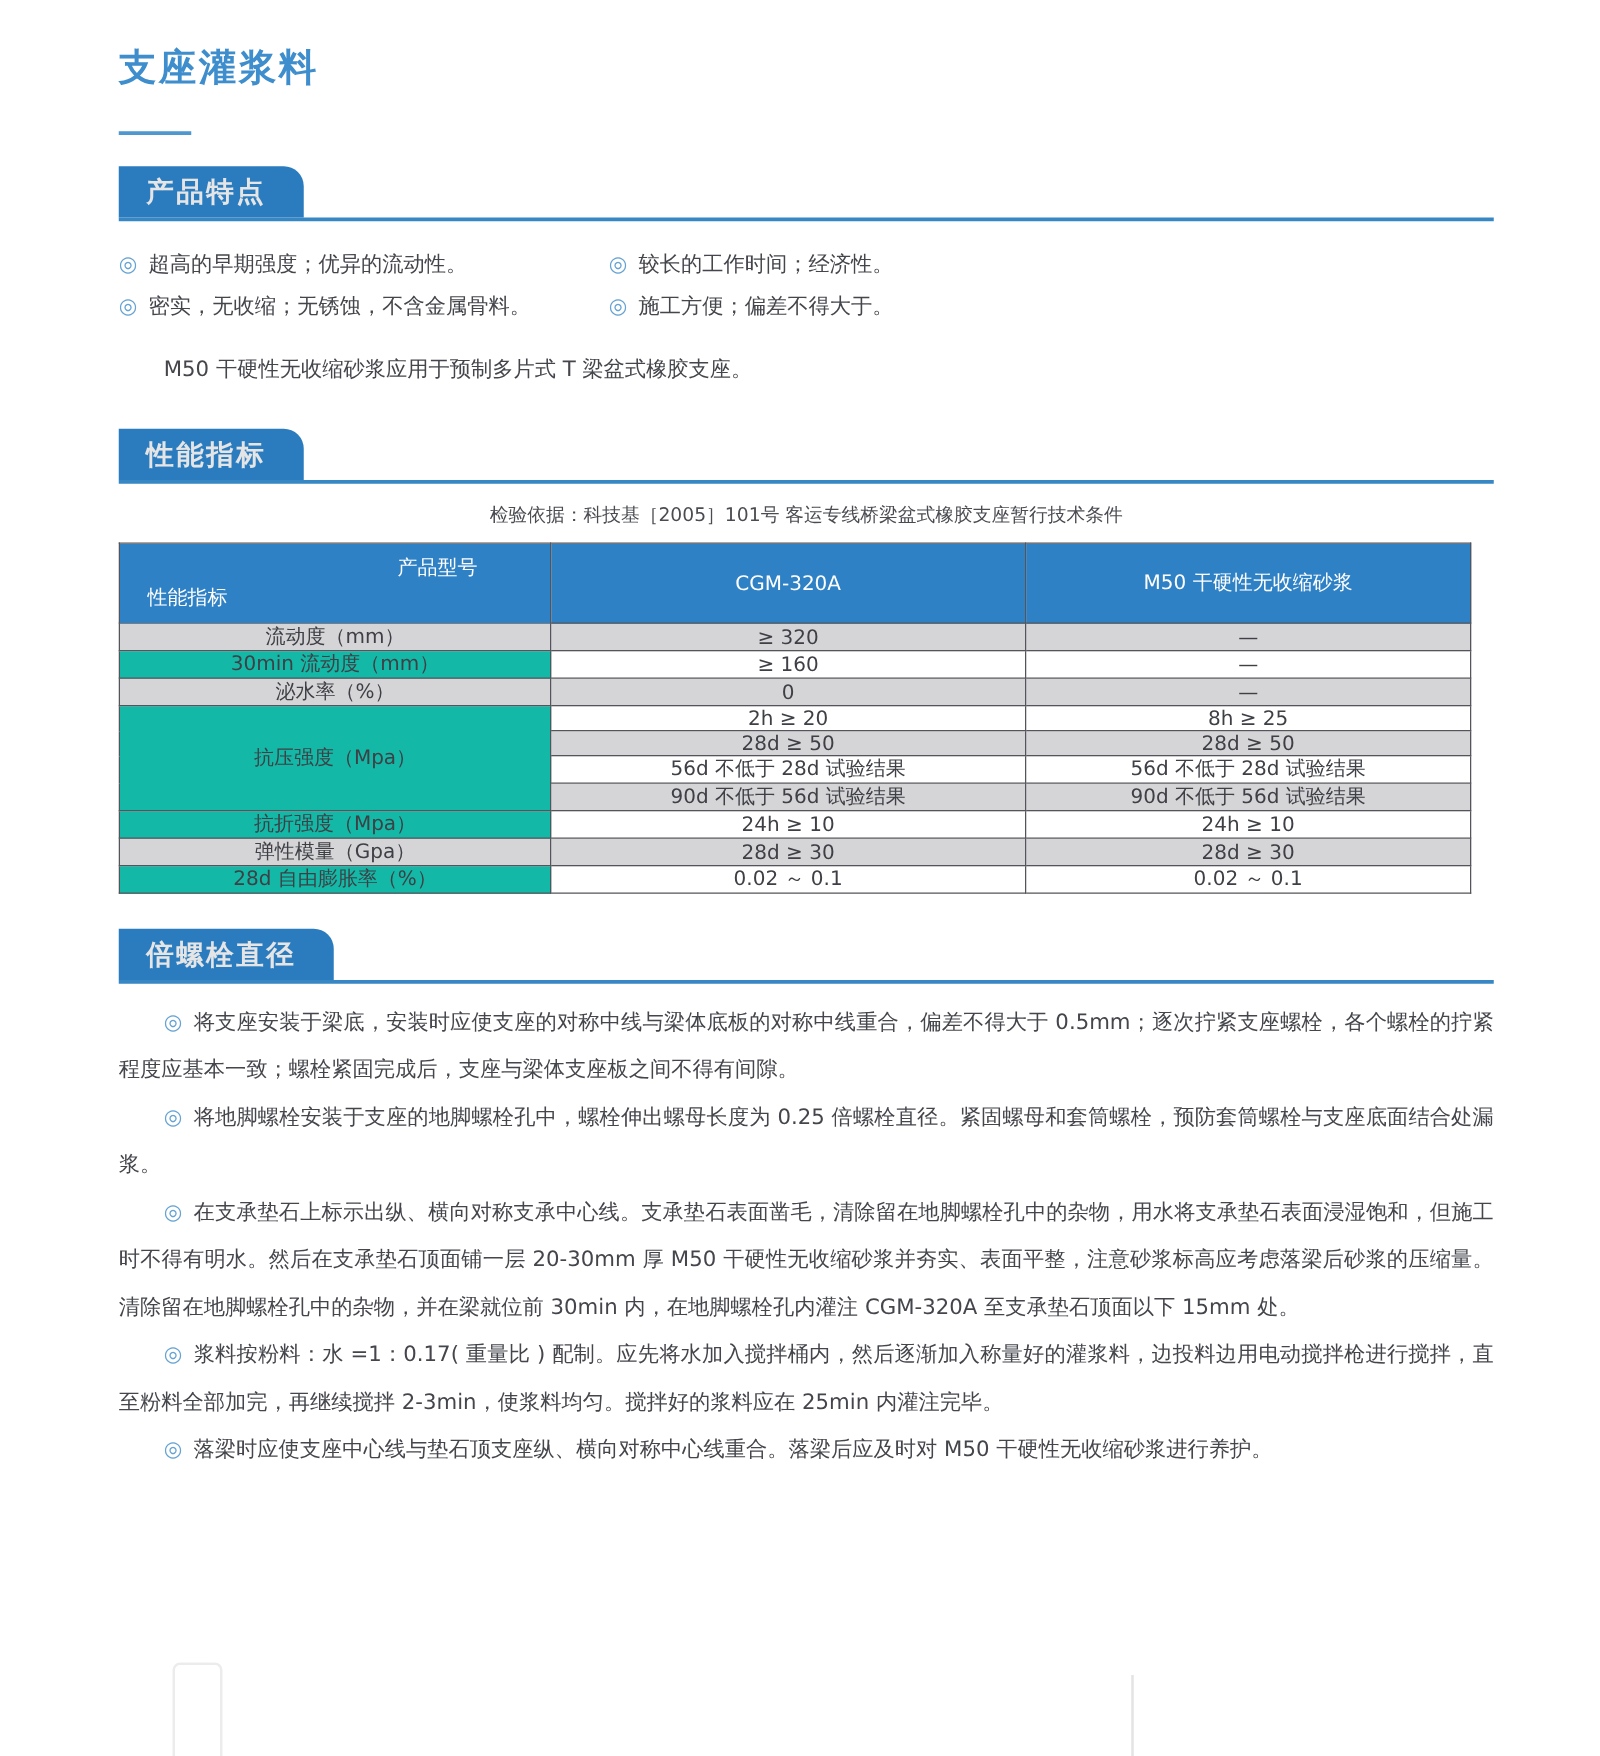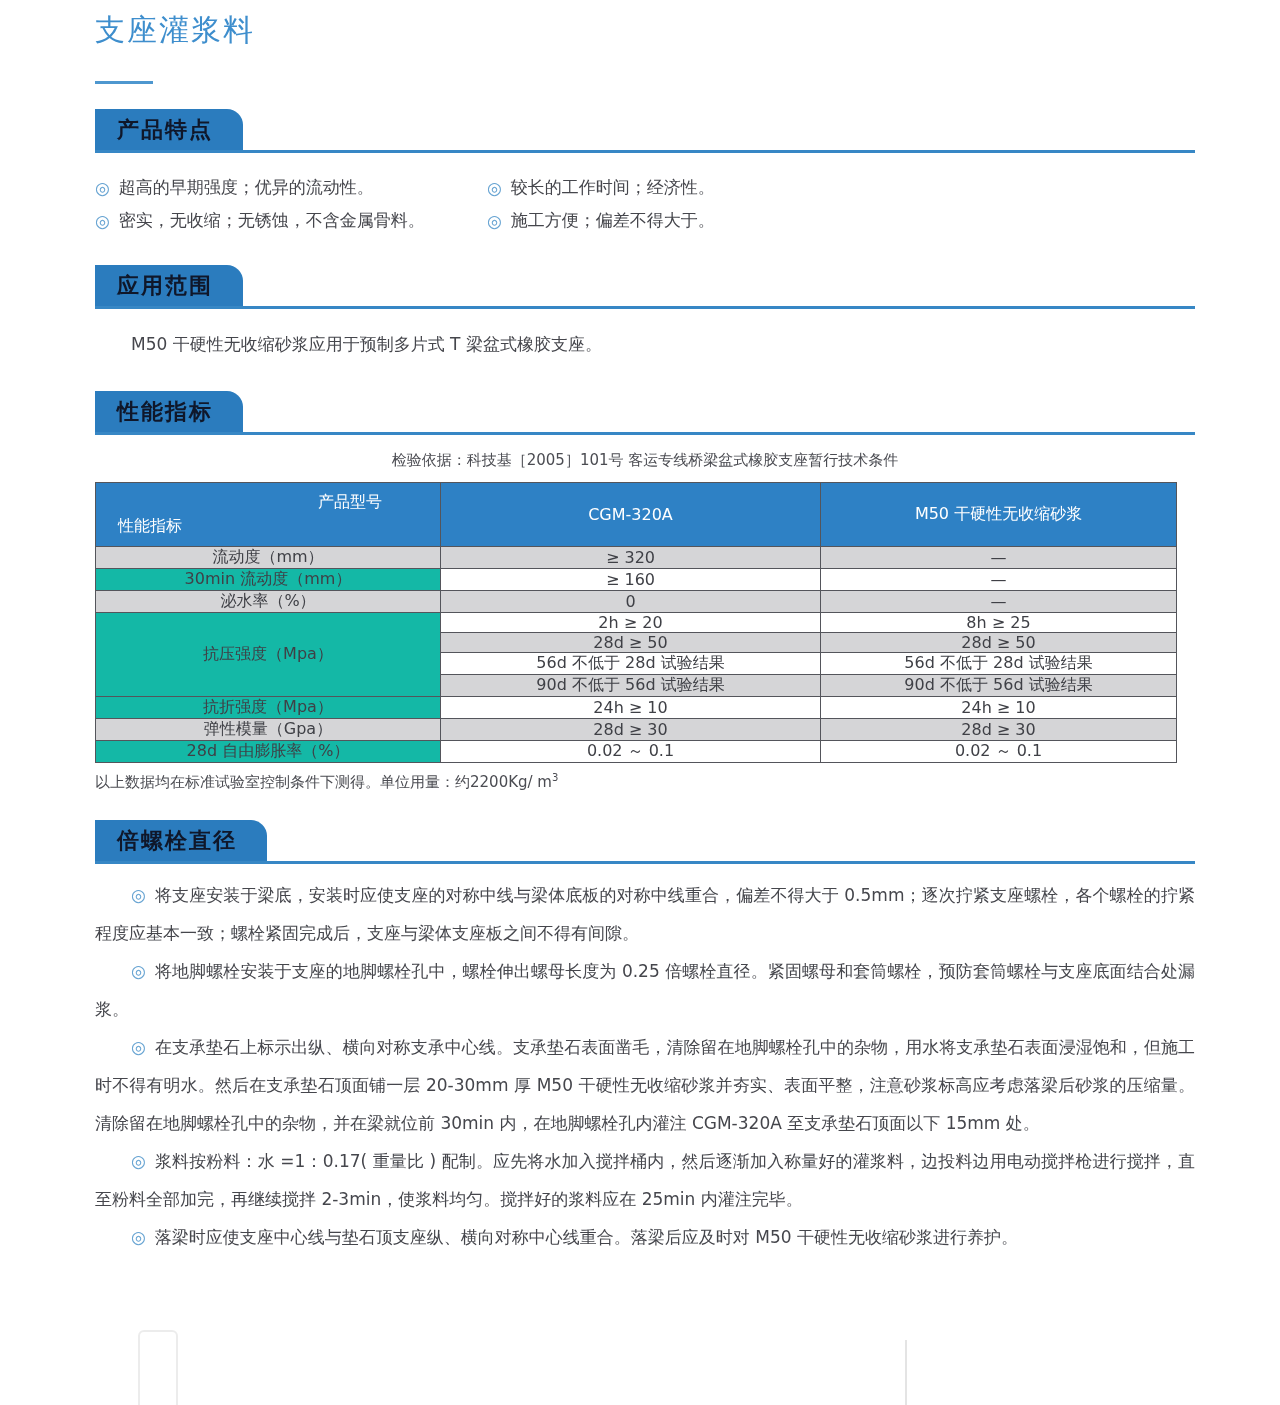--- a/index.html
+++ b/index.html
@@ -7,34 +7,34 @@
   body {
     width: 1280px; height: 1405px; overflow: hidden;
     font-family: "DejaVu Sans", "Liberation Sans", sans-serif;
     color: #45464c;
     position: relative;
   }
   .page { padding: 0 85px 0 95px; position: relative; }
 
   
   .doc-title {
-    margin-top: 10px;
-    font-size: 30px; font-weight: normal; color: #3e8ecd;
+    margin-top: 34px;
+    font-size: 30px; font-weight: bold; color: #3e8ecd;
     letter-spacing: 2px;
   }
   .title-dash {
     margin-top: 30px;
     width: 58px; height: 3px; background: #4e97cf;
   }
 
   
   .sec-head { border-bottom: 3px solid #3787c5; line-height: 0; }
   .sec-tab {
     display: inline-block; line-height: normal;
-    background: #2b7cbe; color: #0f172a;
+    background: #2b7cbe; color: #e5e5e5;
     font-size: 22px; font-weight: bold; letter-spacing: 2px;
     padding: 6px 30px 5px 22px;
     border-top-right-radius: 16px;
   }
 
   
   .bullet {
     color: #66a3d2; font-size: 17px; margin-right: 9px;
     font-weight: normal;
   }
@@ -122,23 +122,20 @@
     <div class="feat-item">
       <span class="bullet">◎</span>
       <span>较长的工作时间；经济性。</span>
     </div>
     <div class="feat-item">
       <span class="bullet">◎</span>
       <span>施工方便；偏差不得大于。</span>
     </div>
   </div>
 
-  <div class="sec-head mt-sec">
-    <span class="sec-tab">应用范围</span>
-  </div>
   <div class="app-block">
     <p>M50 干硬性无收缩砂浆应用于预制多片式 T 梁盆式橡胶支座。</p>
   </div>
 
   <div class="sec-head mt-sec">
     <span class="sec-tab">性能指标</span>
   </div>
   <div class="perf-caption">检验依据：科技基［2005］101号 客运专线桥梁盆式橡胶支座暂行技术条件</div>
 
   <table class="perf">
@@ -199,21 +196,20 @@
       <td>28d ≥ 30</td>
     </tr>
     <tr>
       <td class="rowlabel">28d 自由膨胀率（%）</td>
       <td>0.02 ～ 0.1</td>
       <td>0.02 ～ 0.1</td>
     </tr>
   </tbody>
     </table>
 
-  <div class="perf-note"><span>以上数据均在标准试验室控制条件下测得。单位用量：约2200Kg/ m</span><sup>3</sup></div>
 
   <div class="sec-head mt-sec">
     <span class="sec-tab">倍螺栓直径</span>
   </div>
   <div class="cons-block">
     <p><span class="bullet">◎</span><span>将支座安装于梁底，安装时应使支座的对称中线与梁体底板的对称中线重合，偏差不得大于 0.5mm；逐次拧紧支座螺栓，各个螺栓的拧紧程度应基本一致；螺栓紧固完成后，支座与梁体支座板之间不得有间隙。</span></p>
     <p><span class="bullet">◎</span><span>将地脚螺栓安装于支座的地脚螺栓孔中，螺栓伸出螺母长度为 0.25 倍螺栓直径。紧固螺母和套筒螺栓，预防套筒螺栓与支座底面结合处漏浆。</span></p>
     <p><span class="bullet">◎</span><span>在支承垫石上标示出纵、横向对称支承中心线。支承垫石表面凿毛，清除留在地脚螺栓孔中的杂物，用水将支承垫石表面浸湿饱和，但施工时不得有明水。然后在支承垫石顶面铺一层 20-30mm 厚 M50 干硬性无收缩砂浆并夯实、表面平整，注意砂浆标高应考虑落梁后砂浆的压缩量。清除留在地脚螺栓孔中的杂物，并在梁就位前 30min 内，在地脚螺栓孔内灌注 CGM-320A 至支承垫石顶面以下 15mm 处。</span></p>
     <p><span class="bullet">◎</span><span>浆料按粉料：水 =1：0.17( 重量比 ) 配制。应先将水加入搅拌桶内，然后逐渐加入称量好的灌浆料，边投料边用电动搅拌枪进行搅拌，直至粉料全部加完，再继续搅拌 2-3min，使浆料均匀。搅拌好的浆料应在 25min 内灌注完毕。</span></p>
     <p><span class="bullet">◎</span><span>落梁时应使支座中心线与垫石顶支座纵、横向对称中心线重合。落梁后应及时对 M50 干硬性无收缩砂浆进行养护。</span></p>

